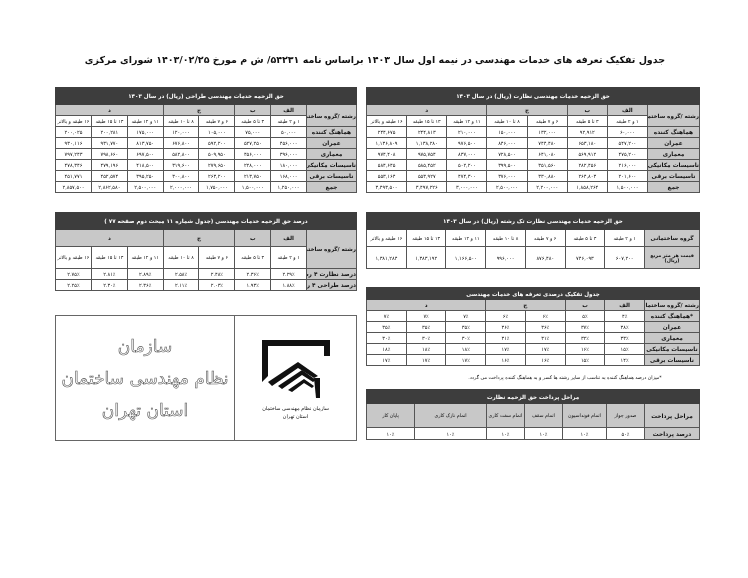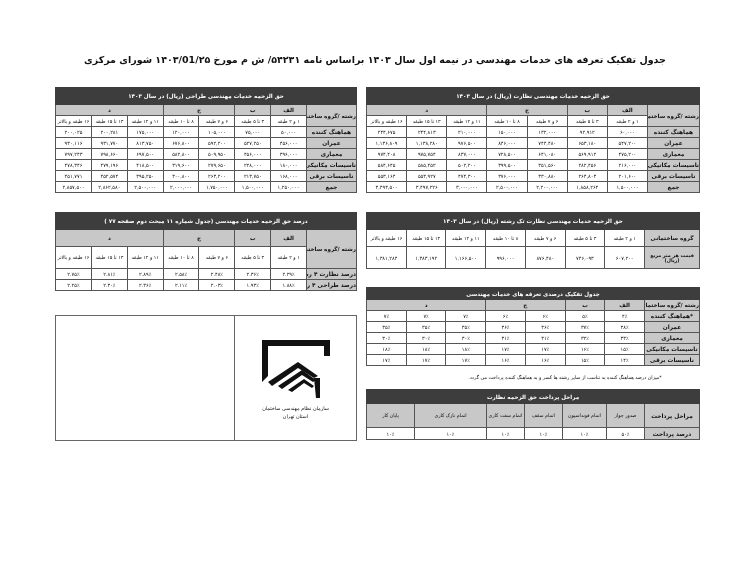--- a/index.html
+++ b/index.html
@@ -16,21 +16,21 @@
   .logo-box { position:absolute; left:55px; top:315px; width:300px; height:124px; border:1px solid #666; display:flex; direction:rtl; }
   .logo-left { width:121px; border-left:1px solid #666; display:flex; flex-direction:column; align-items:center; justify-content:center; }
   .logo-right { flex:1; display:flex; flex-direction:column; align-items:center; justify-content:center; }
   .outline-text { font-size:17px; color:#fff; -webkit-text-stroke:0.6px #555; line-height:32px; font-family:"DejaVu Sans", sans-serif; }
   .logo-cap { font-size:5px; line-height:8px; text-align:center; margin-top:4px; }
 </style>
 </head>
 <body>
 
 <div class="title">
-  <div>جدول تفکیک تعرفه های خدمات مهندسی در نیمه اول سال ۱۴۰۳ براساس نامه ۵۴۲۳۱/ ش م مورخ ۱۴۰۳/01/۲۵ شورای مرکزی</div>
+  <div>جدول تفکیک تعرفه های خدمات مهندسی در نیمه اول سال ۱۴۰۳ براساس نامه ۵۴۲۳۱/ ش م مورخ ۱۴۰۳/۰۲/۲۵ شورای مرکزی</div>
 </div>
 
 <table style="left:366px; top:87px; width:334px;">
   <colgroup>
       <col style="width:52px">
       <col>
       <col>
       <col>
       <col>
       <col>
@@ -424,13 +424,18 @@
       <path d="M10 46 L40 26 L60 40 L56 42 L40 32 L14 50 Z" fill="#111"></path>
       <path d="M20 50 L44 34 L58 44 L55 46 L44 39 L24 53 Z" fill="#111"></path>
       <path d="M30 54 L46 43 L56 50 L54 52 L46 47 L34 56 Z" fill="#111"></path>
       <path d="M56 42 L62 42 L62 62 L58 62 Z" fill="#111"></path>
     </svg>
     <div class="logo-cap">
       <div>سازمان نظام مهندسی ساختمان</div>
       <div>استان تهران</div>
     </div>
   </div>
+  <div class="logo-right">
+    <div class="outline-text">سازمان</div>
+    <div class="outline-text">نظام مهندسی ساختمان</div>
+    <div class="outline-text">استان تهران</div>
+  </div>
 </div>
 
 </body></html>

